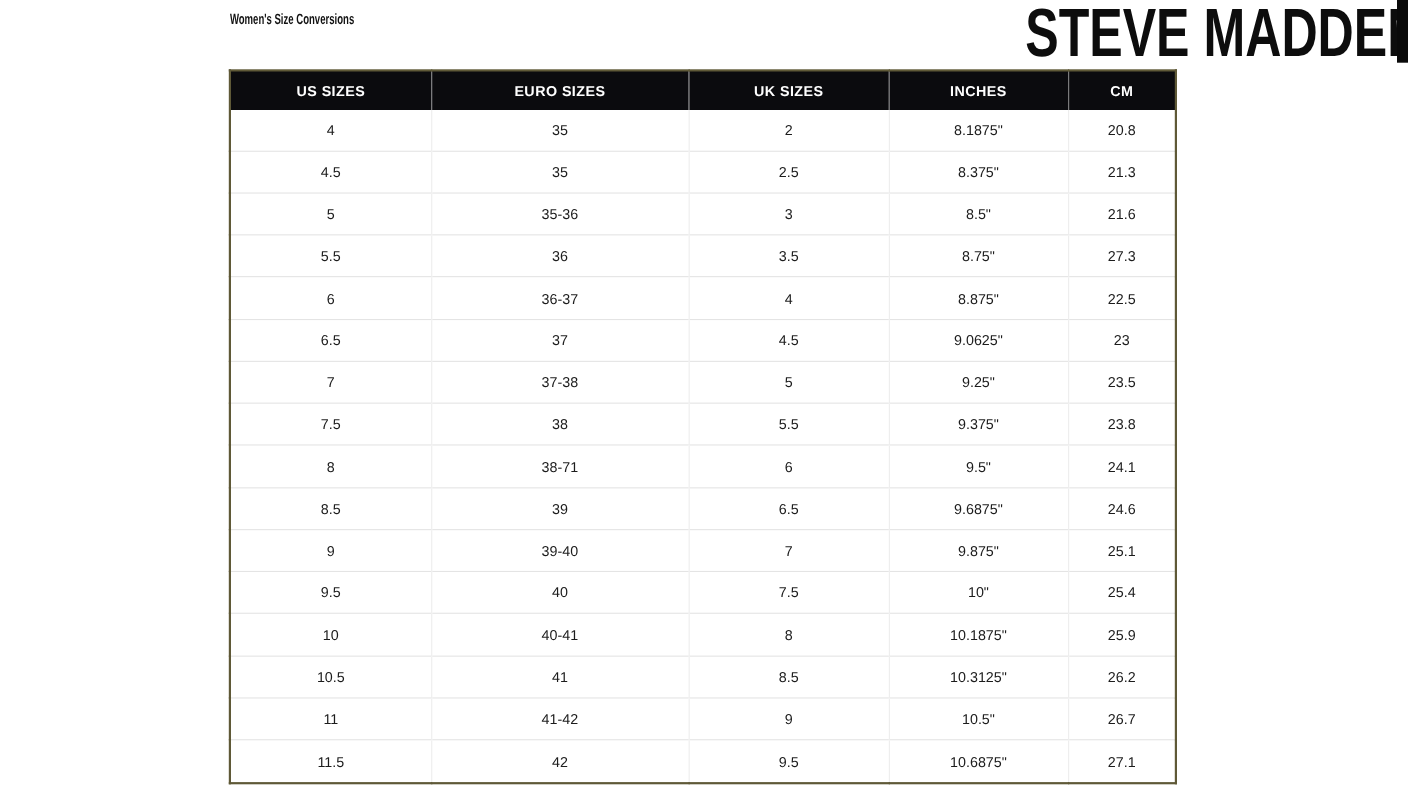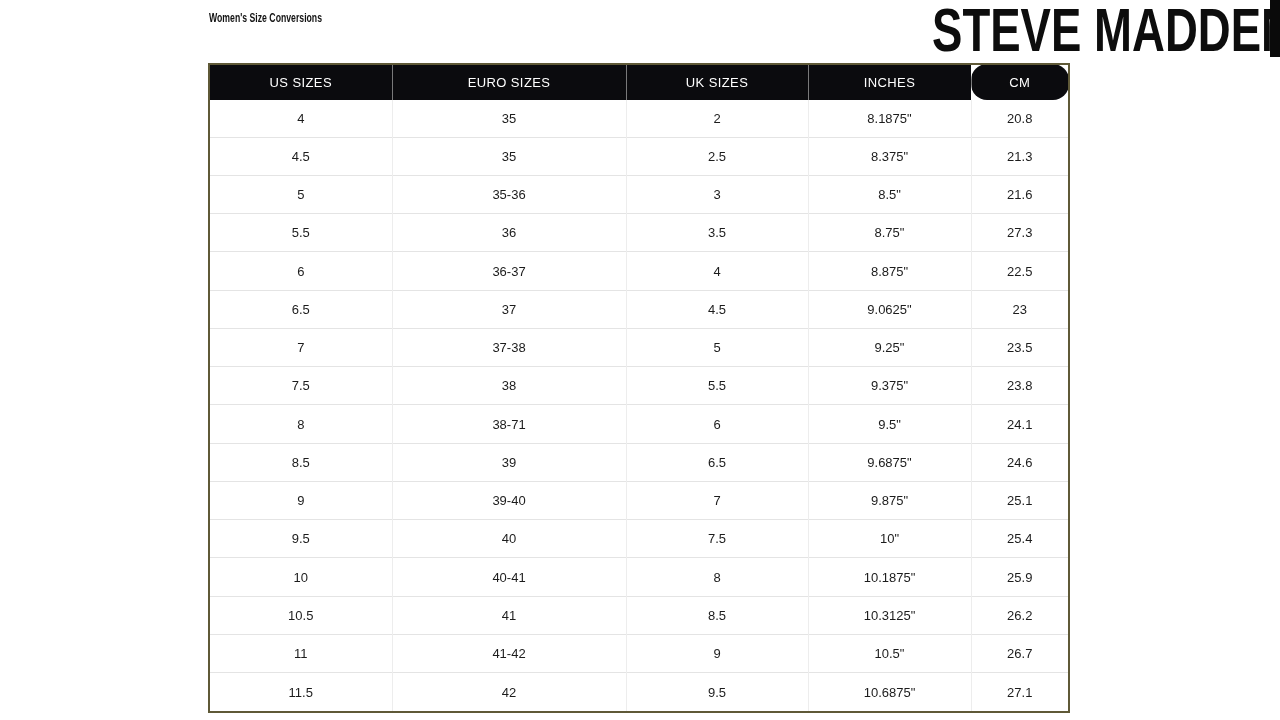--- a/index.html
+++ b/index.html
@@ -29,25 +29,25 @@
     border-collapse:collapse;table-layout:fixed;background:#ffffff;
     border:2px solid var(--table-border);
   }
   table.size-chart col.c1{width:183px;}
   table.size-chart col.c2{width:234px;}
   table.size-chart col.c3{width:182px;}
   table.size-chart col.c4{width:163px;}
   table.size-chart col.c5{width:98px;}
   table.size-chart thead th{
     background:var(--header-bg);color:var(--header-text);
-    font-weight:normal;font-size:13px;letter-spacing:.4px;
+    font-weight:bold;font-size:13px;letter-spacing:.4px;
     height:33px;text-align:center;vertical-align:middle;
     border-right:1px solid rgba(255,255,255,.45);
   }
-  table.size-chart thead th:last-child{border-right:none;border-radius:16px;}
+  table.size-chart thead th:last-child{border-right:none;}
   table.size-chart tbody td{
     text-align:center;vertical-align:middle;
     font-size:13px;color:var(--body-text);
     border-right:1px solid var(--col-line);
   }
   table.size-chart tbody td:last-child{border-right:none;}
   table.size-chart tbody tr:not(:first-child) td{border-top:1px solid var(--row-line);}
 </style>
 </head>
 <body>

